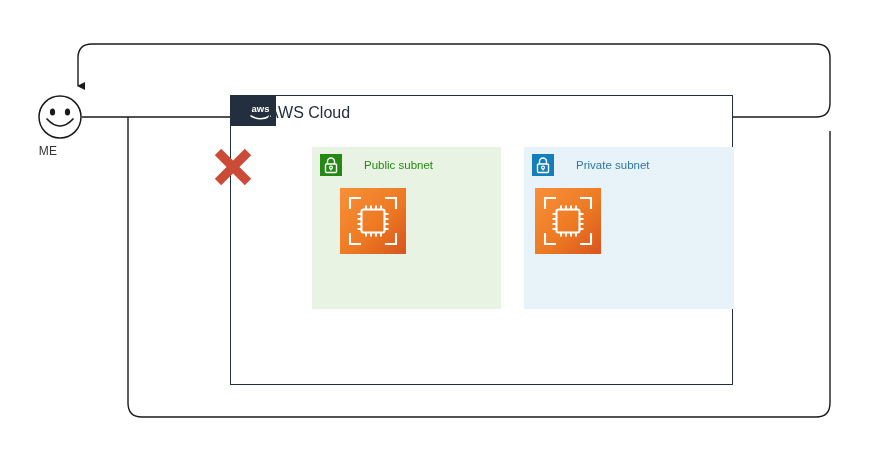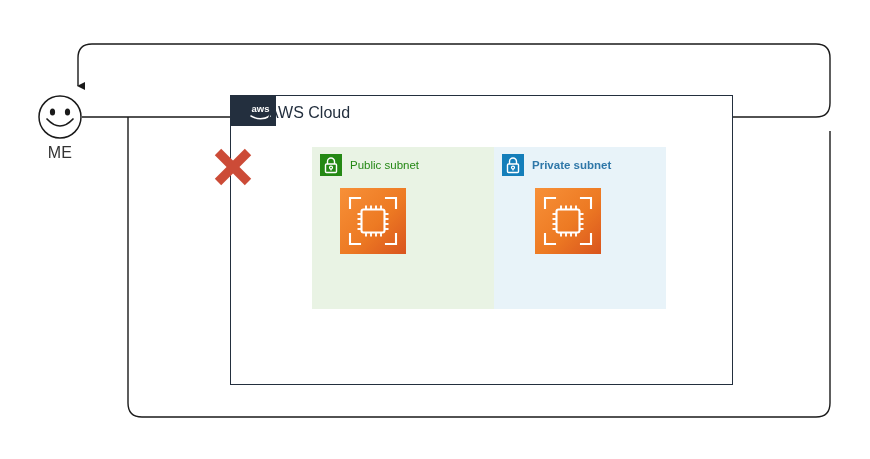--- a/index.html
+++ b/index.html
@@ -29,25 +29,25 @@
   }
 
   
   #actor {
     left: 38px;
     top: 95px;
     width: 44px;
     height: 44px;
   }
   #actor-label {
-    left: 36px;
+    left: 24px;
     top: 144px;
     width: 48px;
     text-align: center;
-    font-size: 16px;
+    font-size: 12px;
     color: #333333;
     letter-spacing: .3px;
   }
 
   
   #aws-cloud {
     left: 230px;
     top: 95px;
     width: 503px;
     height: 290px;
@@ -77,32 +77,31 @@
   .subnet {
     top: 147px;
     height: 162px;
   }
   #public-subnet {
     left: 312px;
     width: 189px;
     background: #E9F3E4;
   }
   #private-subnet {
-    left: 494px;
-    width: 172px;
+    left: 524px;
+    width: 210px;
     background: #E8F3F9;
-    font-weight: bold;
   }
   .subnet-head {
     position: absolute;
     left: 8px;
     top: 7px;
     display: flex;
     align-items: center;
-    gap: 8px;
+    gap: 22px;
   }
   .lock-badge {
     width: 22px;
     height: 22px;
     display: flex;
     align-items: center;
     justify-content: center;
   }
   #public-lock { background: #248814; }
   #private-lock { background: #147EBA; }

